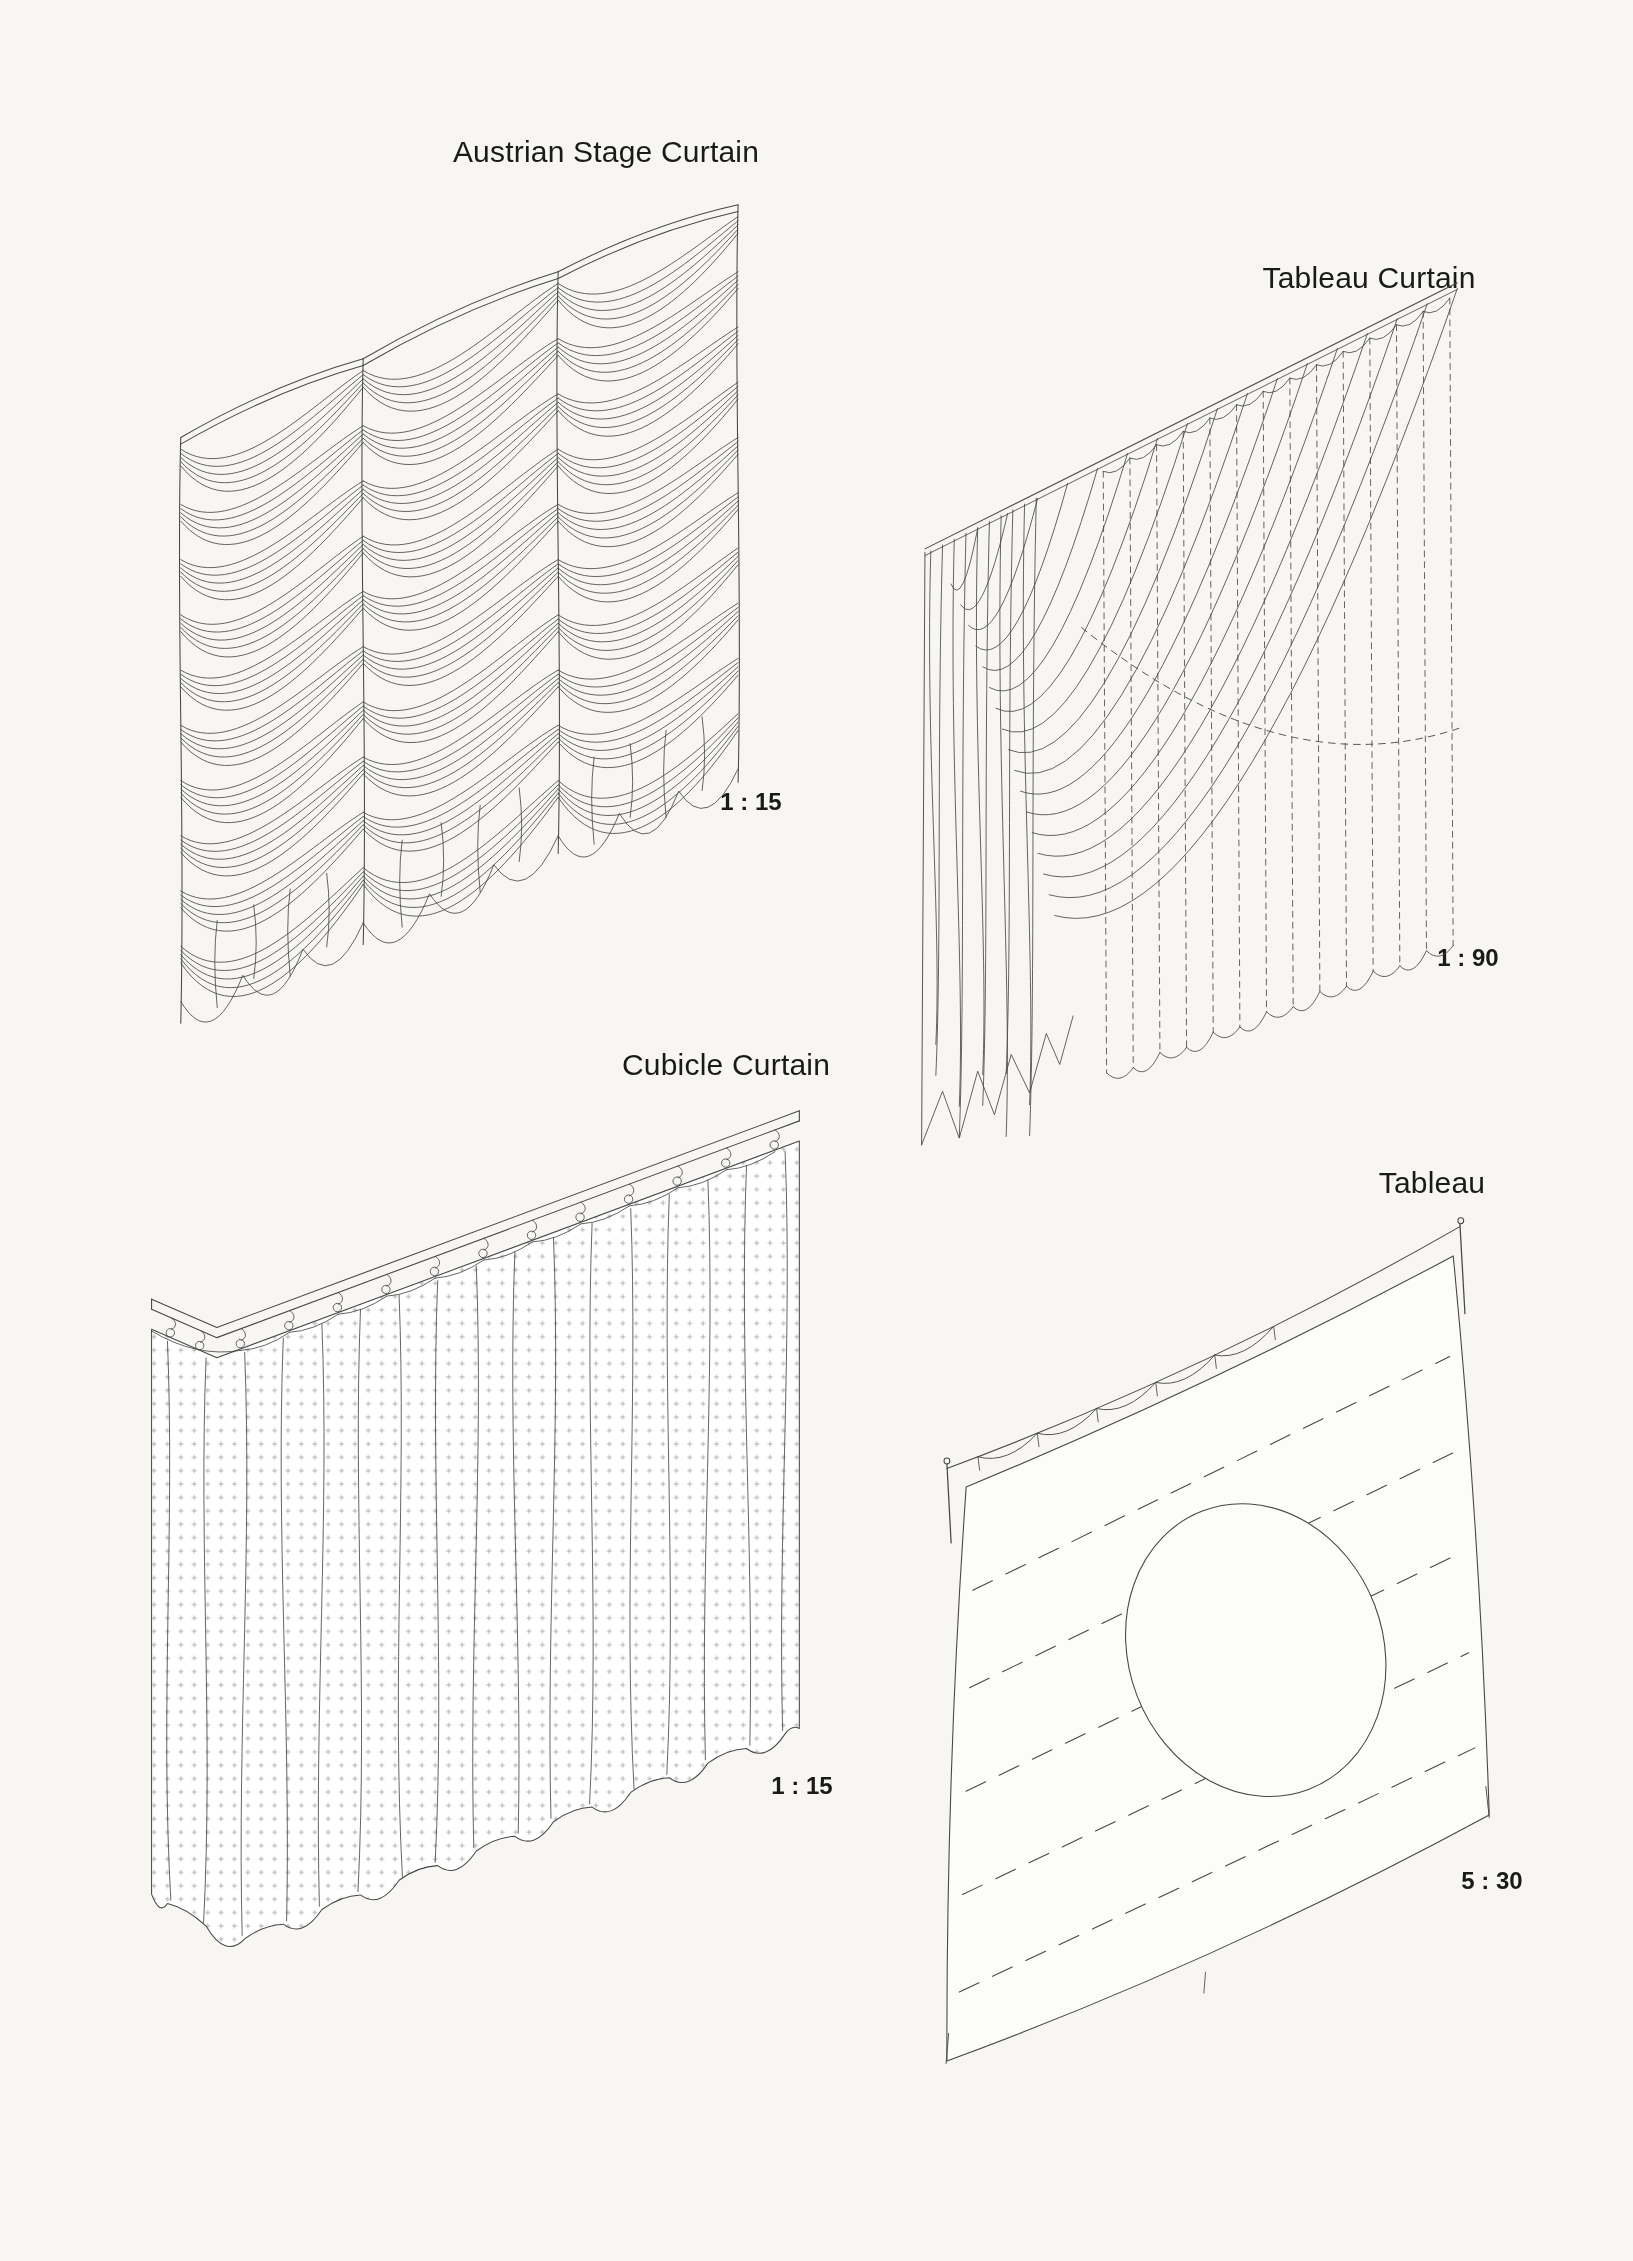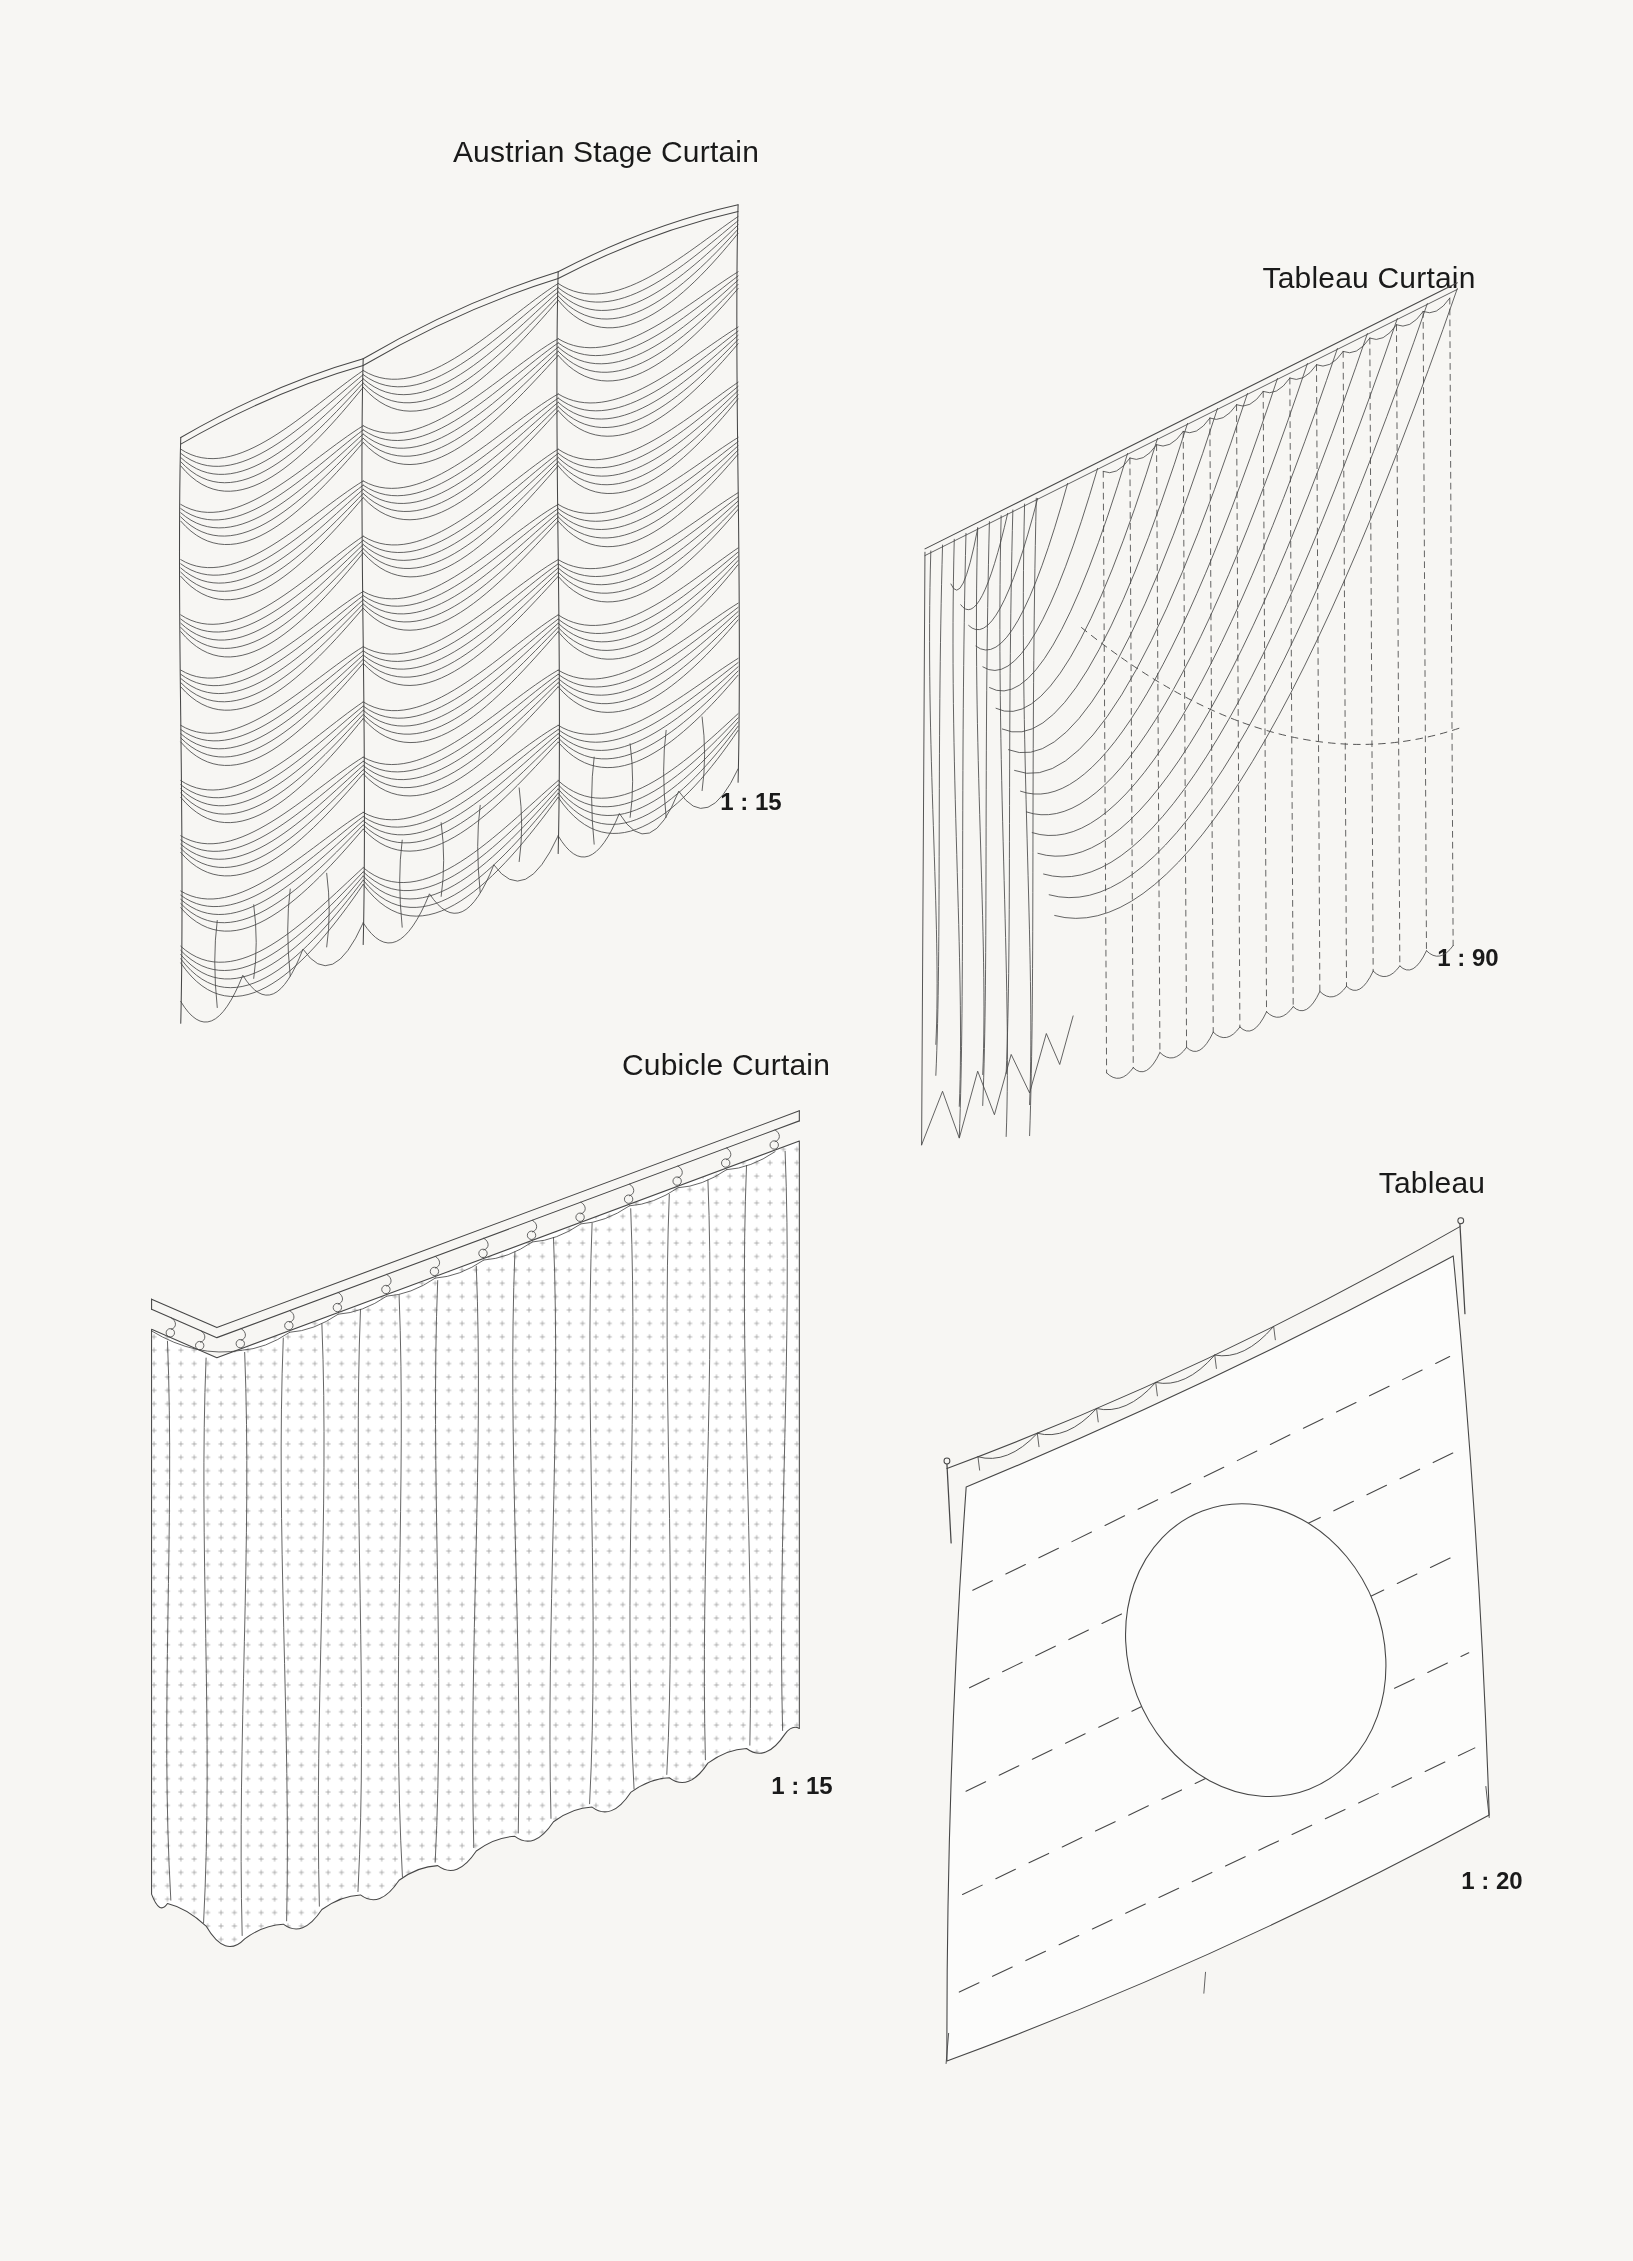--- a/index.html
+++ b/index.html
@@ -17,21 +17,21 @@
   <div class="fig-title" style="left:606px;top:152px;">Austrian Stage Curtain</div>
   <div class="fig-scale" style="left:751px;top:802px;">1 : 15</div>
 
   <div class="fig-title" style="left:1369px;top:250px;margin-top:28px;">Tableau Curtain</div>
   <div class="fig-scale" style="left:1468px;top:958px;">1 : 90</div>
 
   <div class="fig-title" style="left:712px;top:1065px;margin-left:14px;">Cubicle Curtain</div>
   <div class="fig-scale" style="left:802px;top:1786px;">1 : 15</div>
 
   <div class="fig-title" style="left:1432px;top:1183px;">Tableau</div>
-  <div class="fig-scale" style="left:1492px;top:1881px;">1 : 20</div>
+  <div class="fig-scale" style="left:1492px;top:1881px;">5 : 30</div>
 
   <svg id="fig-austrian" style="left:159px;top:193px;" width="636" height="904" viewBox="0 0 760 1080">
       <path d="M 26 292 Q 135 229 244 198" fill="none" stroke="#474747" stroke-width="1.2" stroke-dasharray="none" stroke-linecap="round" stroke-linejoin="round"></path>
       <path d="M 26 300 Q 135 237 244 206" fill="none" stroke="#474747" stroke-width="1.2" stroke-dasharray="none" stroke-linecap="round" stroke-linejoin="round"></path>
       <path d="M 26 306 C 91.39999999999999 350 178.60000000000002 256 244 212" fill="none" stroke="#474747" stroke-width="1" stroke-dasharray="none" stroke-linecap="round" stroke-linejoin="round"></path>
       <path d="M 26 311 C 91.39999999999999 364 178.60000000000002 270 244 217" fill="none" stroke="#474747" stroke-width="1" stroke-dasharray="none" stroke-linecap="round" stroke-linejoin="round"></path>
       <path d="M 26 316 C 91.39999999999999 378 178.60000000000002 284 244 222" fill="none" stroke="#474747" stroke-width="1" stroke-dasharray="none" stroke-linecap="round" stroke-linejoin="round"></path>
       <path d="M 26 321 C 91.39999999999999 392 178.60000000000002 298 244 227" fill="none" stroke="#474747" stroke-width="1" stroke-dasharray="none" stroke-linecap="round" stroke-linejoin="round"></path>
       <path d="M 26 326 C 91.39999999999999 406 178.60000000000002 312 244 232" fill="none" stroke="#474747" stroke-width="1" stroke-dasharray="none" stroke-linecap="round" stroke-linejoin="round"></path>
       <path d="M 26 372 C 91.39999999999999 412 178.60000000000002 318 244 278" fill="none" stroke="#474747" stroke-width="1" stroke-dasharray="none" stroke-linecap="round" stroke-linejoin="round"></path>

